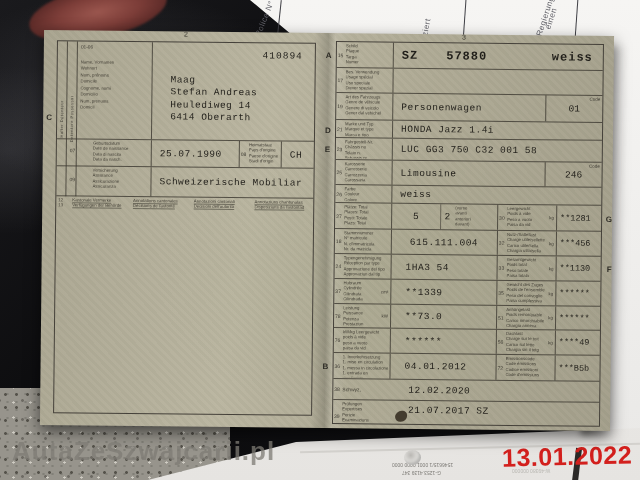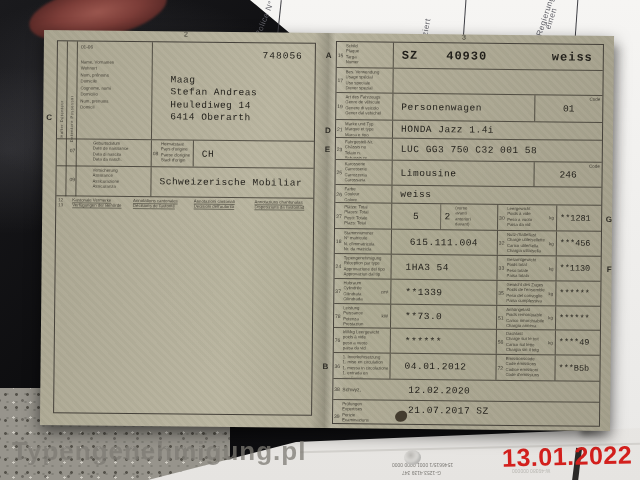--- a/index.html
+++ b/index.html
@@ -69,21 +69,21 @@
   .row{display:flex;border-bottom:1px solid rgba(58,54,46,.8);position:relative;box-sizing:border-box;}
   .row:last-child{border-bottom:none;}
   .lab{display:flex;box-sizing:border-box;border-right:1px solid rgba(58,54,46,.8);
        padding:1px 1px 1px 1px;position:relative;}
   .num{width:8px;font-size:5px;color:#3e3b33;align-self:center;flex:none;}
   .ltxt{flex:1;font-size:4.3px;line-height:1.25;color:#403d34;white-space:pre-line;overflow:hidden;}
   .unit{position:absolute;right:2px;top:40%;font-size:4.5px;color:#3e3b33;}
   .val{flex:1;display:flex;align-items:center;box-sizing:border-box;
        font-family:"Liberation Mono","DejaVu Sans Mono",monospace;
        font-size:9.5px;color:#211f1a;letter-spacing:.5px;padding-left:8px;overflow:hidden;}
-  .code-cell{width:68px;flex:none;border-left:1px solid rgba(58,54,46,.8);position:relative;
+  .code-cell{width:57px;flex:none;border-left:1px solid rgba(58,54,46,.8);position:relative;
        display:flex;align-items:center;justify-content:center;box-sizing:border-box;
        font-family:"Liberation Mono","DejaVu Sans Mono",monospace;font-size:9.5px;color:#211f1a;}
   .code-tag{position:absolute;right:2px;top:1px;font-size:4.5px;color:#3e3b33;font-family:"Liberation Sans",sans-serif;}
   .rlab{width:60px;flex:none;box-sizing:border-box;border-left:1px solid rgba(58,54,46,.8);
         border-right:1px solid rgba(58,54,46,.8);display:flex;padding:1px;position:relative;}
   .rval{width:44px;flex:none;display:flex;align-items:center;justify-content:flex-start;
         font-family:"Liberation Mono","DejaVu Sans Mono",monospace;font-size:8.5px;
         color:#211f1a;padding-left:3px;box-sizing:border-box;overflow:hidden;}
   .mletter{position:absolute;font-weight:bold;font-size:8px;color:#2e2c26;}
   .mleft{left:-11px;top:35%;}
@@ -165,36 +165,37 @@
         <span class="lp-label-text">Name, Vornamen
 Wohnort
 Nom, prénoms
 Domicile
 Cognome, nomi
 Domicilio
 Num, prenums
 Domicil</span>
       </div>
       <div class="val" style="position:relative;align-items:flex-start;">
-        <span class="serial">748056</span>
+        <span class="serial">410894</span>
         <span class="name-block" style="left:18px;">Maag
 Stefan Andreas
 Heulediweg 14
 6414 Oberarth</span>
       </div>
     </div>
 
     <div class="row" style="height:27px;">
       <div class="lab lp-lab">
         <span class="num" style="position:absolute;left:13px;top:8px;">07</span>
         <span class="ltxt" style="margin-left:13px;">Geburtsdatum
 Date de naissance
 Data di nascita
 Data da nasch.</span>
       </div>
+      <div class="val" style="width:88px;flex:none;border-right:1px solid rgba(58,54,46,.8);">25.07.1990</div>
       <div class="lab" style="width:42px;flex:none;">
         <span class="num">08</span>
         <span class="ltxt">Heimatstaat
 Pays d'origine
 Paese d'origine
 Stadi d'origin</span>
       </div>
       <div class="val" style="width:31px;flex:none;border-right:none;">CH</div>
     </div>
 
@@ -229,21 +230,21 @@
       <span class="mletter mleft">A</span>
       <div class="lab" style="width:57px;">
         <span class="num">15</span>
         <span class="ltxt">Schild
 Plaque
 Targa
 Numer</span>
       </div>
       <div class="val" style="font-size:12px;font-weight:bold;letter-spacing:1px;">
         <span>SZ</span>
-        <span style="margin-left:28px;">40930</span>
+        <span style="margin-left:28px;">57880</span>
         <span style="margin-left:auto;margin-right:10px;">weiss</span>
       </div>
     </div>
 
     <div class="row" style="height:25px;">
       <div class="lab" style="width:57px;">
         <span class="num">17</span>
         <span class="ltxt">Bes. Verwendung
 Usage spécial
 Uso speciale
@@ -486,13 +487,13 @@
       </div>
       <div class="val" style="padding-left:18px;align-items:flex-start;padding-top:4px;">21.07.2017 SZ</div>
     </div>
 
     <div class="stamp">
       <span class="stamp-blob"></span>
     </div>
   </div>
 </div>
 
-<span class="watermark">Typengenehmigung.pl</span>
+<span class="watermark">AutaZeSzwajcarii.pl</span>
 
 </body></html>

